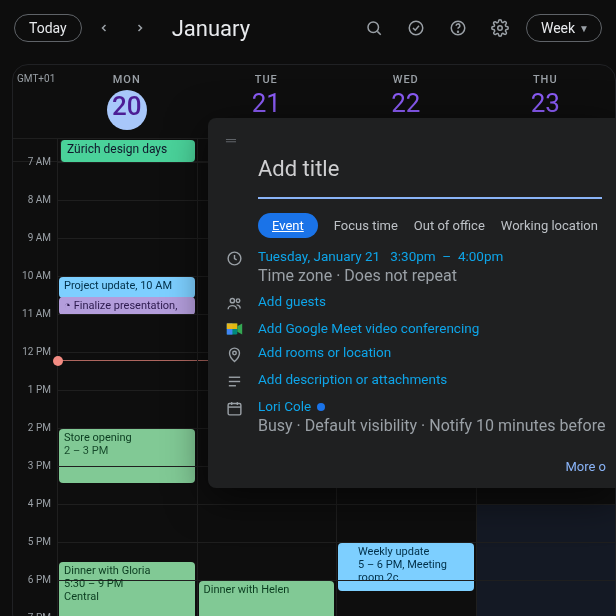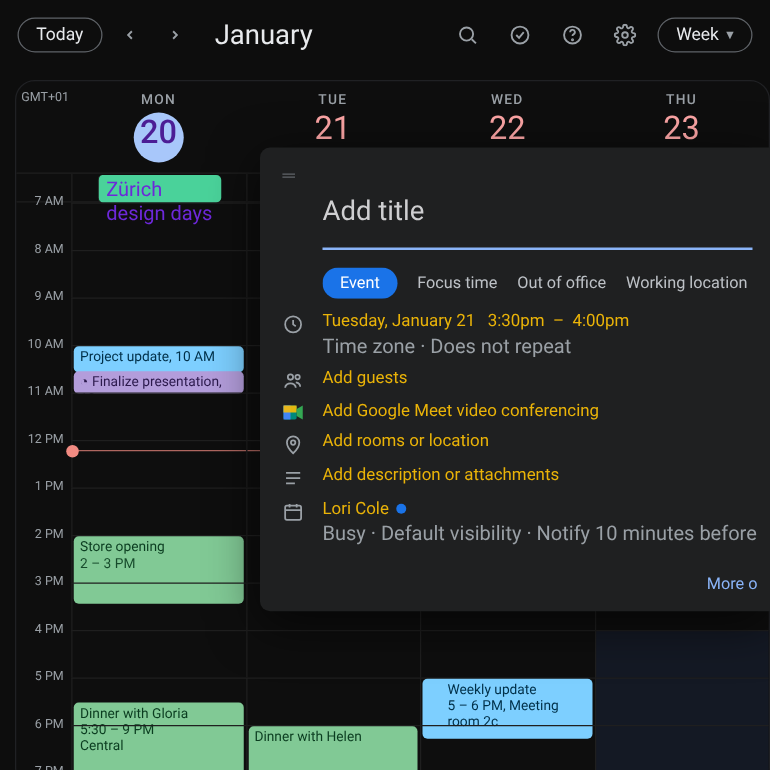--- a/index.html
+++ b/index.html
@@ -11,48 +11,48 @@
   .right-icons { margin-left:auto; display:flex; align-items:center; gap:10px; }
   .icobtn { width:32px; height:32px; display:flex; align-items:center; justify-content:center; color:#9aa0a6; cursor:pointer; }
   .view-btn { border:1px solid #5f6368; border-radius:18px; padding:5px 12px 5px 14px; font-size:14px; color:#e8eaed; background:transparent; cursor:pointer; display:flex; align-items:center; gap:4px;}
   .view-btn .tri { font-size:10px; color:#9aa0a6; }
 
   .cal-wrap { padding:10px 0 0 12px; }
   .cal { border:1px solid #202124; border-radius:16px; overflow:hidden; background:#0e0e0e; position:relative;}
   .dayhead { display:grid; grid-template-columns:44px repeat(4,1fr); border-bottom:1px solid #1f1f1f; }
   .dayhead .dcol { text-align:center; padding-top:8px; }
   .dcol .dow { font-size:11px; letter-spacing:1px; color:#9aa0a6; font-weight:500;}
-  .dcol .dnum { font-size:26px; color:#fca5a5; padding-top:2px; padding-bottom:10px;}
+  .dcol .dnum { font-size:26px; color:#8b5cf6; padding-top:2px; padding-bottom:10px;}
   .dcol.active .dnum { width:40px; height:40px; border-radius:50%; background:#a8c7fa; color:#4c1d95; margin:4px auto 8px auto; display:flex; align-items:center; justify-content:center; font-weight:500;}
   .tz { font-size:10px; color:#9aa0a6; padding:8px 4px 0 4px; text-align:right;}
 
   .alldayrow { display:grid; grid-template-columns:44px repeat(4,1fr); border-bottom:1px solid #1f1f1f;}
   .alldayrow div { border-left:1px solid #1f1f1f; height:22px;}
-  .alldayrow .chip { background:#4ad29a; color:#6d28d9; font-size:16px; padding:2px 6px; border-radius:4px; margin:1px 20px;}
+  .alldayrow .chip { background:#4ad29a; color:#0f172a; font-size:12px; padding:2px 6px; border-radius:4px; margin:1px 2px;}
 
   .grid { display:grid; grid-template-columns:44px repeat(4,1fr); position:relative;}
   .hourlabel { text-align:right; font-size:10px; color:#9aa0a6; padding-right:6px; position:relative; top:-6px;}
   .cell { border-top:1px solid #1f1f1f; border-left:1px solid #1f1f1f; height:38px; position:relative;}
   .ev { position:absolute; left:1px; right:2px; border-radius:4px; font-size:11px; padding:2px 5px; overflow:hidden; }
   .ev.blue { background:#7dcfff; color:#003049;}
   .ev.pur { background:#b39ddb; color:#2c1a4d;}
   .ev.teal { background:#81c995; color:#0b3d20;}
   .now-dot { position:absolute; left:-5px; width:10px; height:10px; border-radius:50%; background:#f28b82;}
   .now-line { position:absolute; left:0; right:0; height:1px; background:#f28b82; opacity:.7;}
 
   .modal { position:absolute; top:118px; left:208px; right:0; background:#1f2021; border-radius:8px 0 0 8px; box-shadow:0 10px 40px rgba(0,0,0,.6); padding:14px 8px 14px 16px; }
   .modal .drag { color:#5f6368; font-size:14px; letter-spacing:2px; margin-bottom:4px; margin-left:2px;}
   .modal .title-in { width:100%; background:transparent; border:none; border-bottom:2px solid #8ab4f8; color:#8ab4f8cc; font-size:22px; padding:4px 0 16px 0; outline:none; margin-left:34px; width:calc(100% - 40px);}
   .modal .title-in::placeholder { color:#cfcfd1; }
   .tabs { display:flex; gap:16px; margin:14px 0 10px 34px; font-size:13px; color:#bdc1c6; align-items:center; overflow:hidden; white-space:nowrap;}
-  .tabs .pill { background:#1a73e8; color:#fff; padding:5px 14px; border-radius:14px; cursor:pointer; }
+  .tabs .pill { background:#1a73e8; color:#fff; padding:5px 14px; border-radius:14px; cursor:pointer;text-decoration:underline; }
   .tabs span { cursor:pointer; }
   .row { display:flex; align-items:flex-start; gap:14px; margin:8px 0; }
   .row .ic { width:20px; display:flex; justify-content:center; color:#9aa0a6; padding-top:2px;}
-  .row .txt { font-size:13.5px; color:#eab308; }
+  .row .txt { font-size:13.5px; color:#0ea5e9; }
   .row .sub { font-size:16px; color:#9aa0a6; margin-top:2px;}
   .dot { display:inline-block; width:8px; height:8px; border-radius:50%; background:#1a73e8; margin-left:6px; vertical-align:middle;}
   .more { text-align:right; color:#8ab4f8; font-size:13px; margin-top:24px; padding-right:2px; cursor:pointer;}
 </style>
 </head>
 <body>
 
 <div class="topbar">
   <button class="today-btn">Today</button>
   <div class="navbtn">

